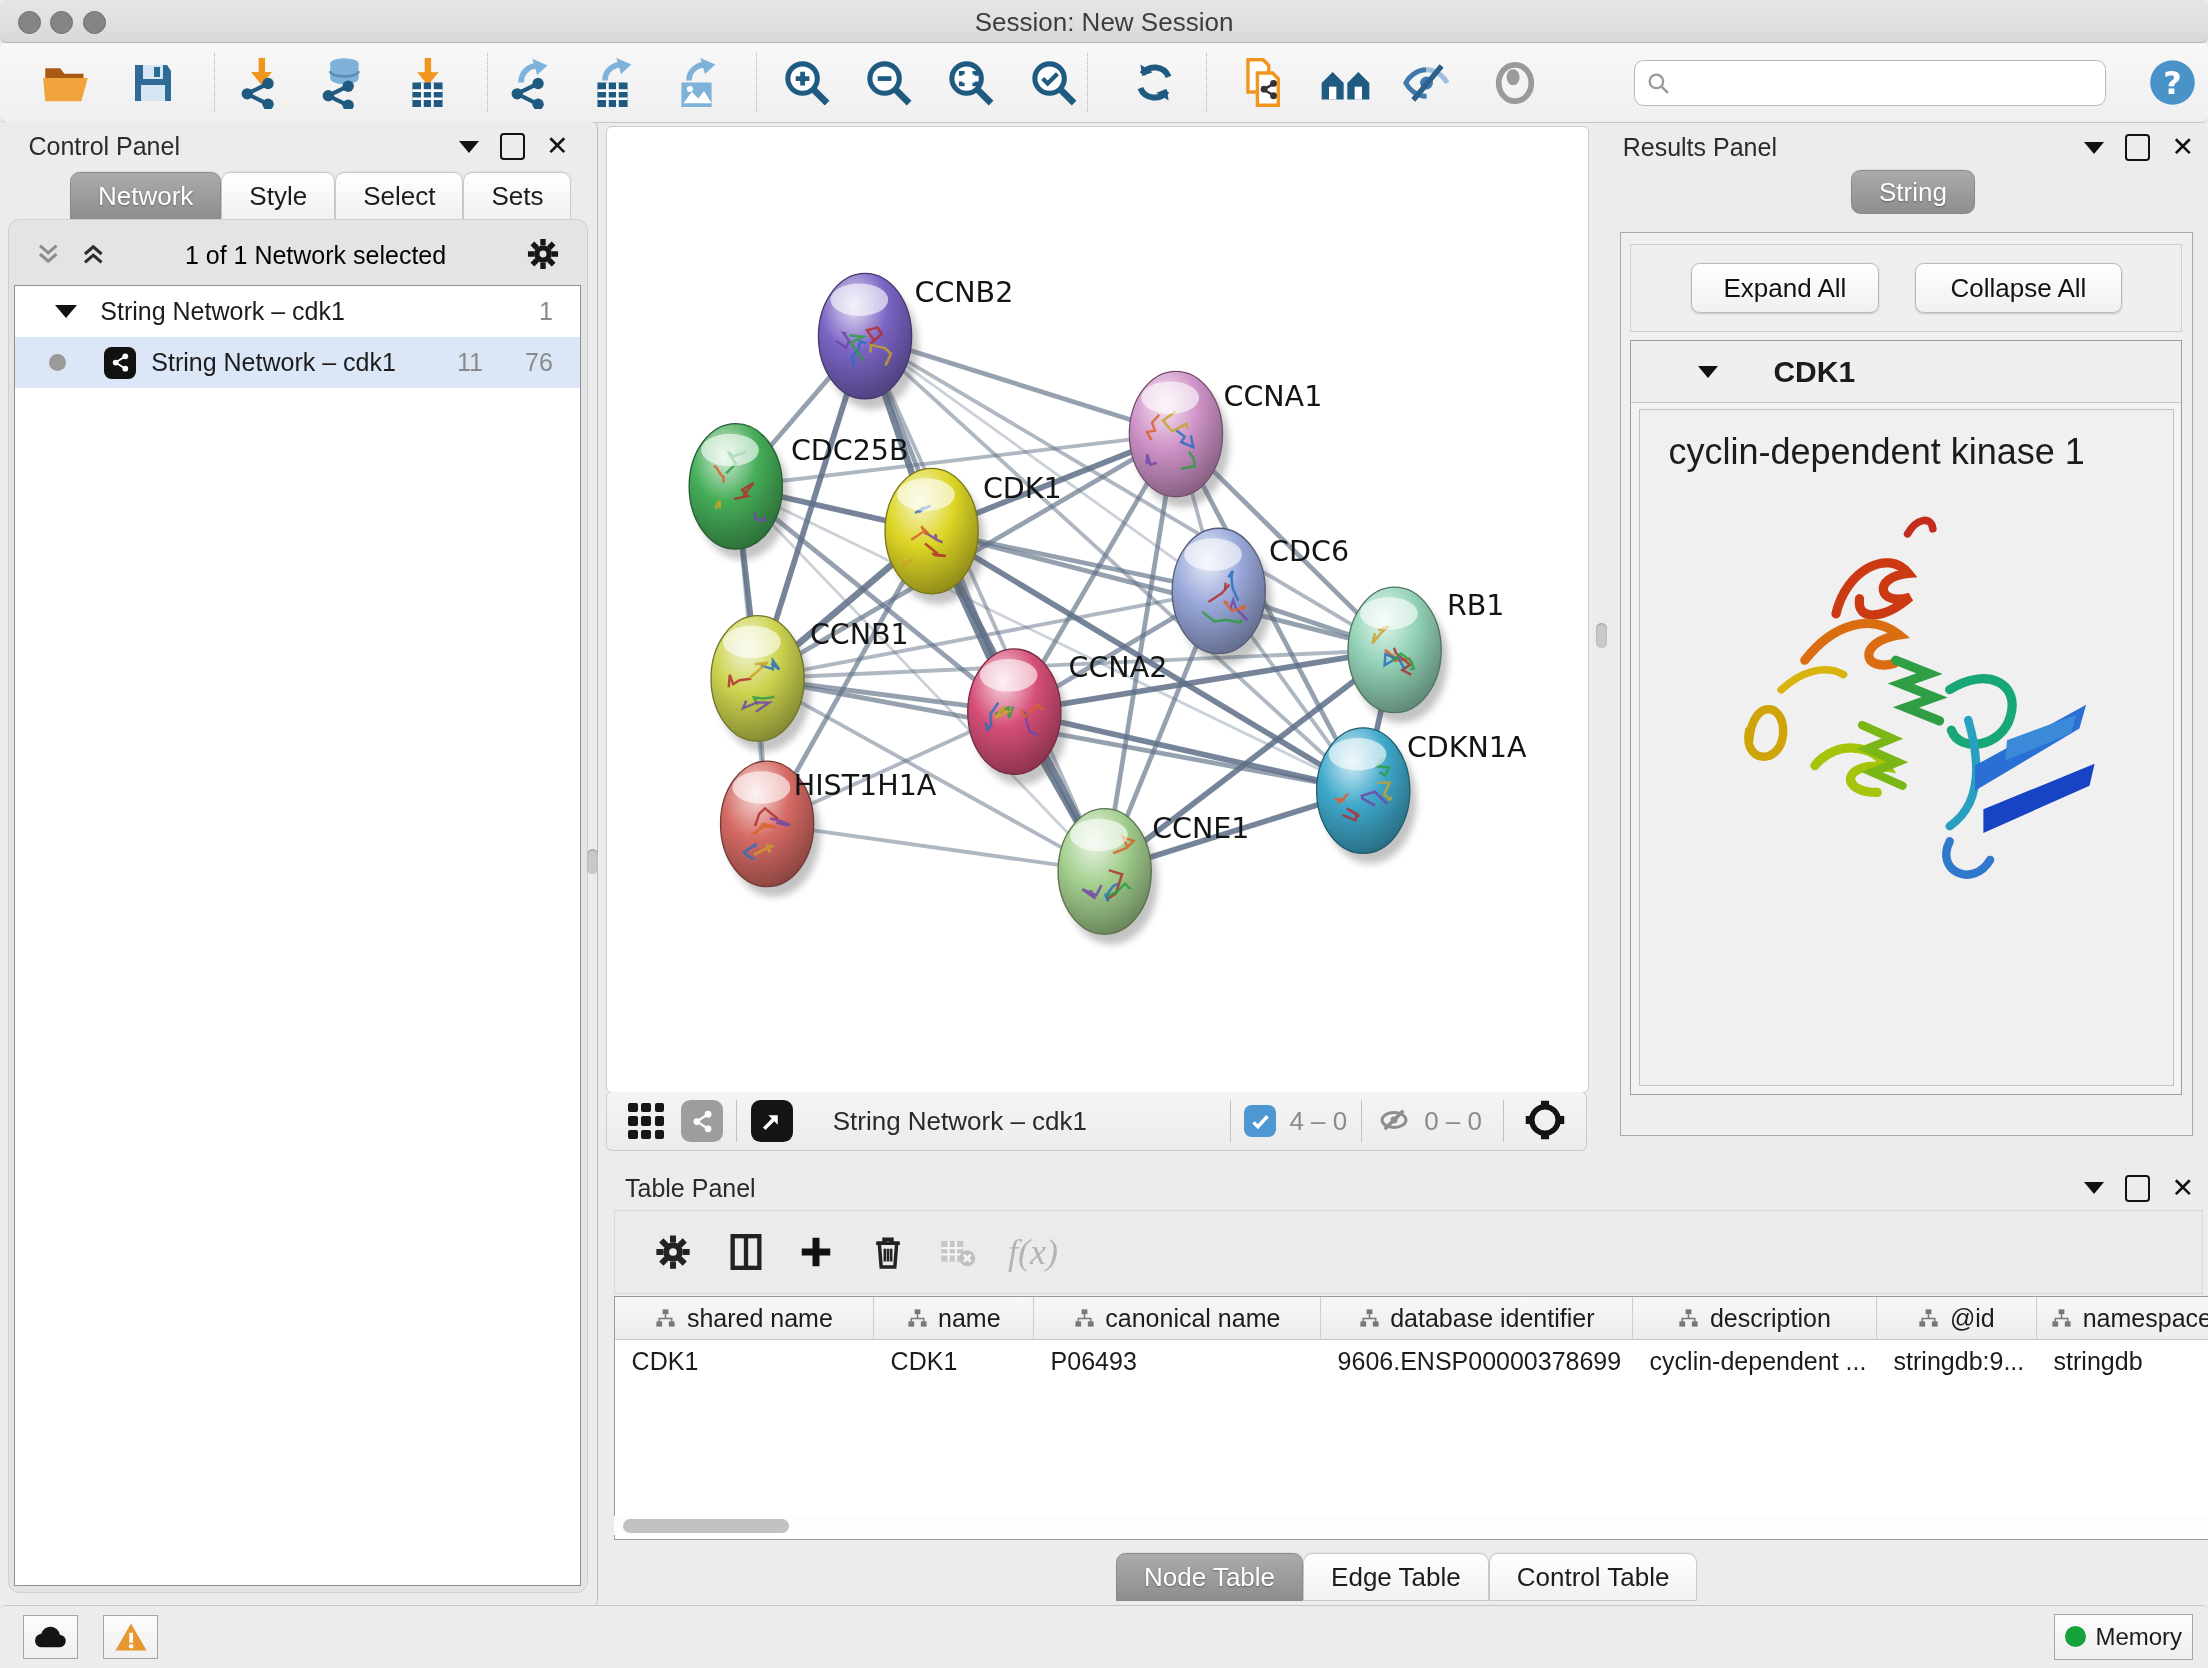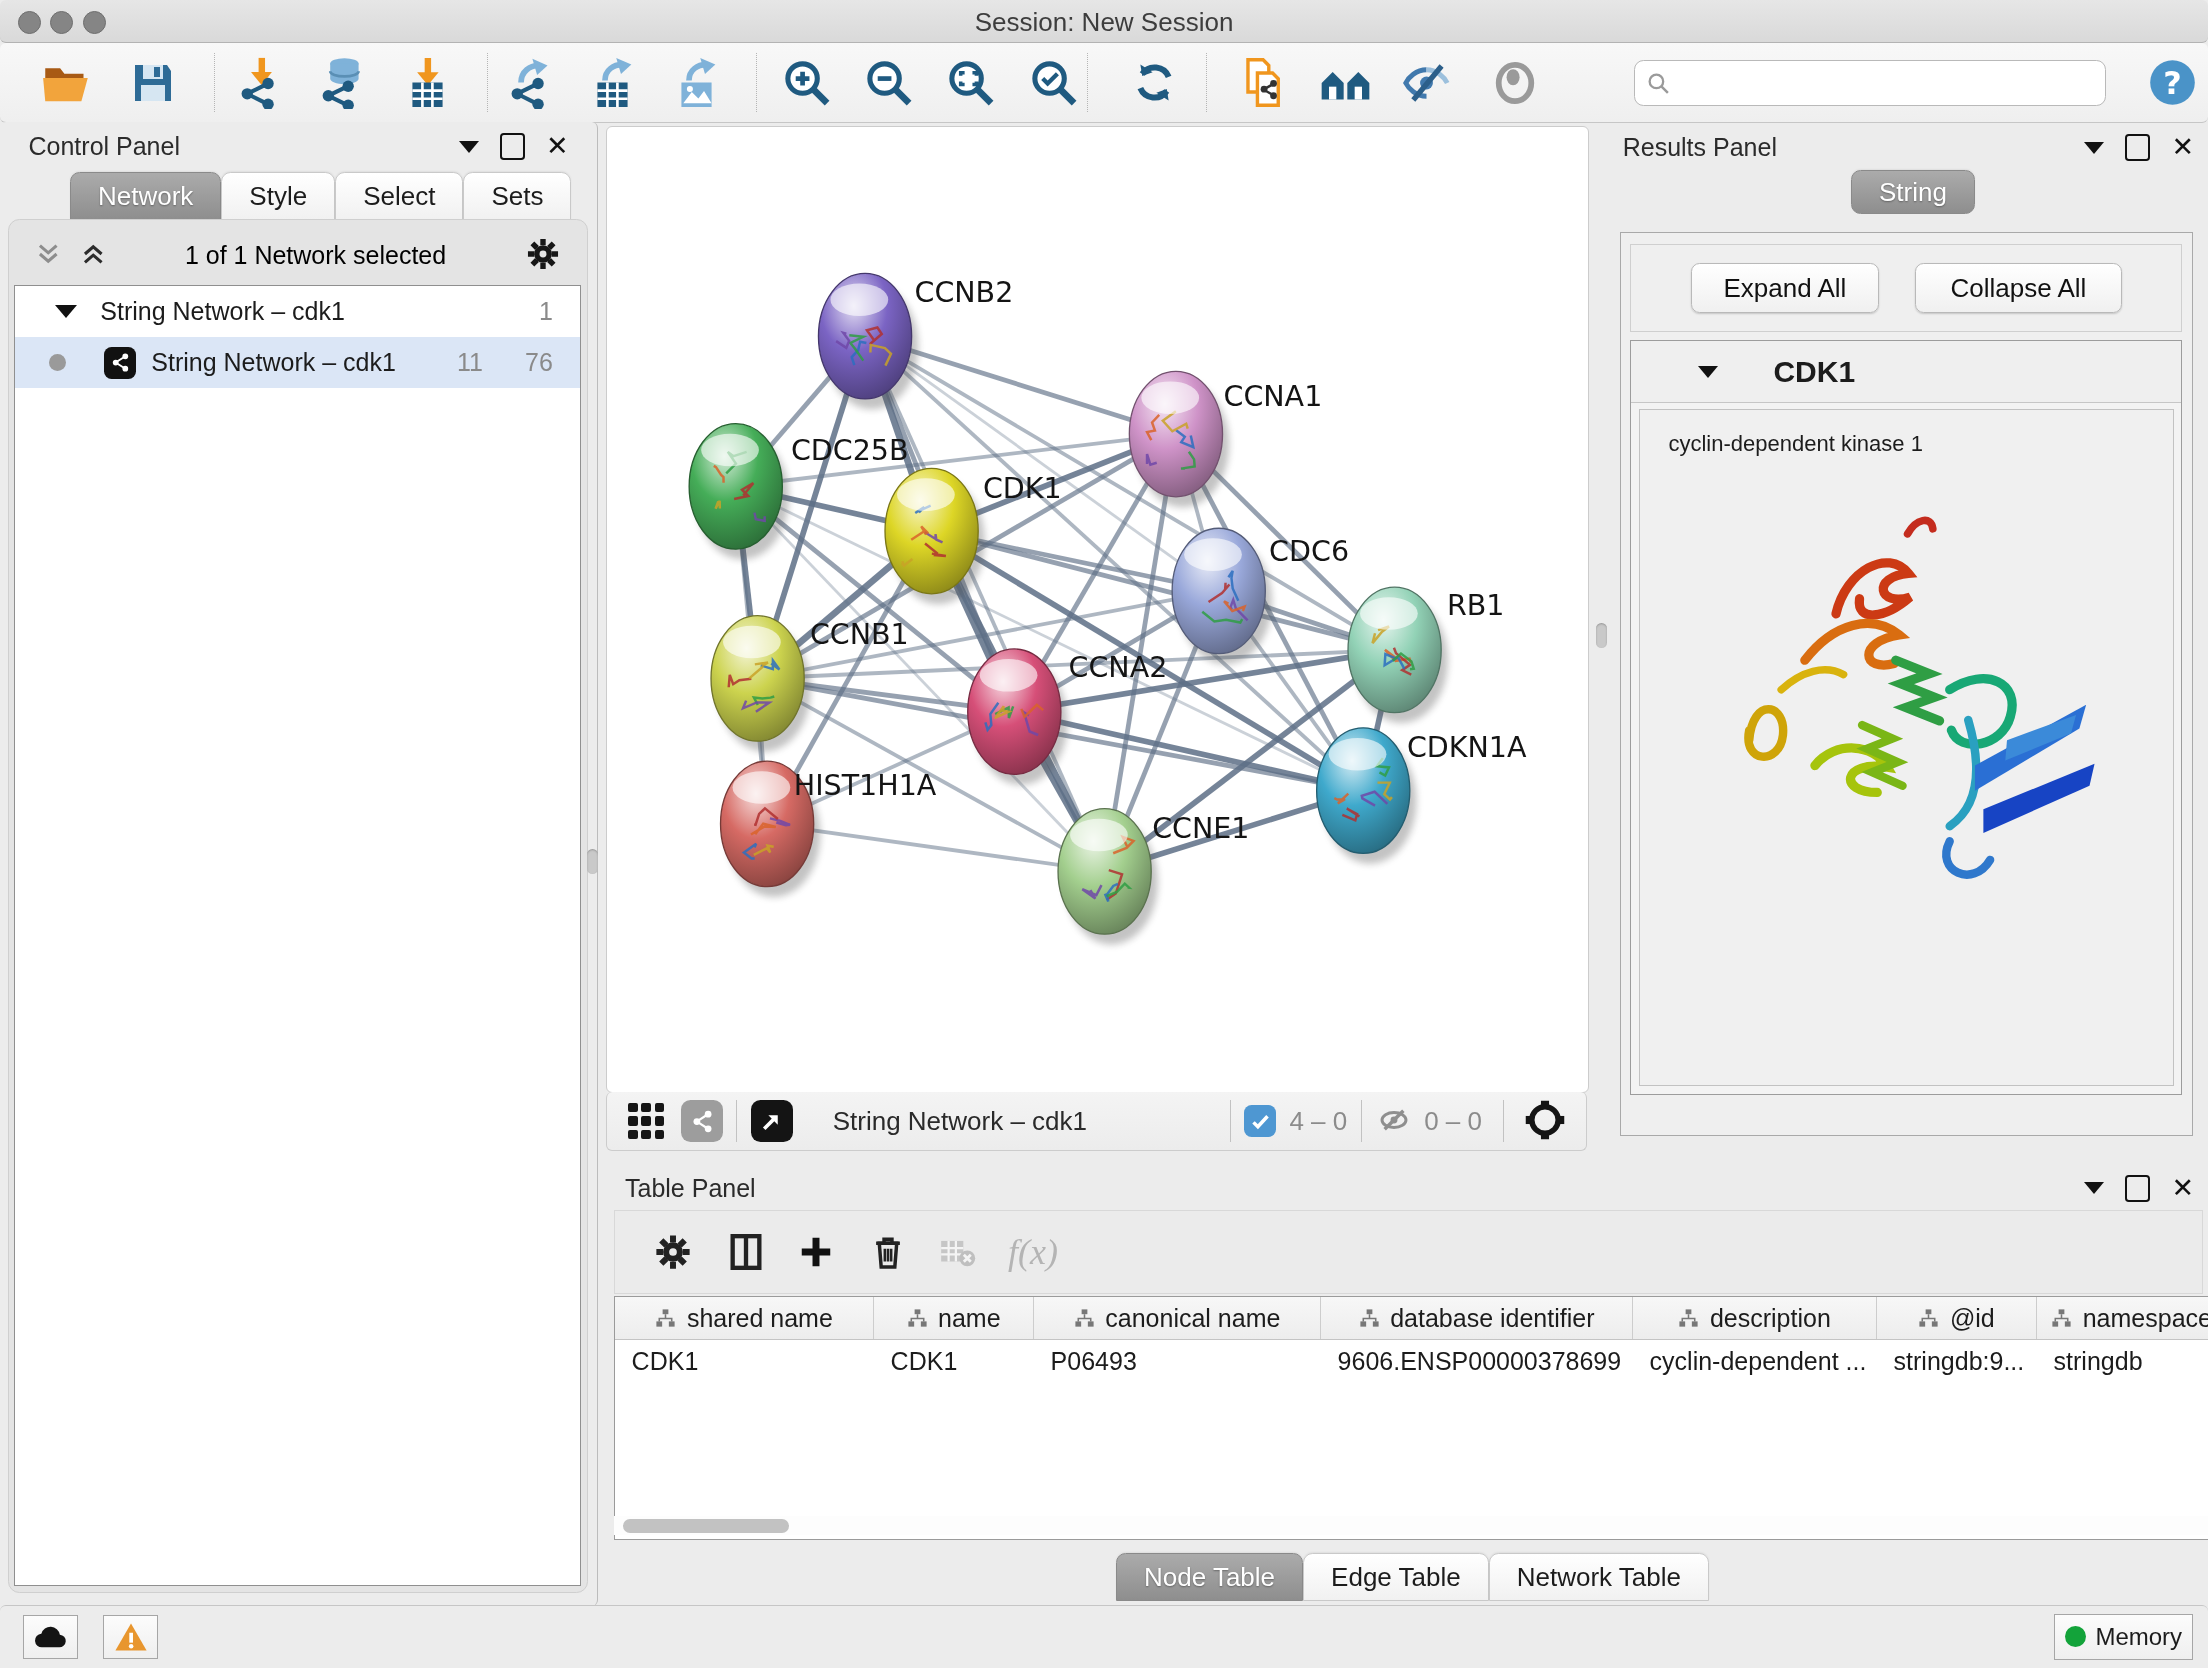--- a/index.html
+++ b/index.html
@@ -66,21 +66,21 @@
   #rp-header{position:absolute;left:5.7px;top:7.6px;right:15px;height:36px;display:flex;align-items:center;}
   #rp-tab{position:absolute;left:234px;top:48px;}
   #rp-box{position:absolute;left:2.9px;top:110px;width:571px;bottom:0;background:#efefef;
           border:1.9px solid #a9a9a9;}
   #rp-buttons{position:absolute;left:9.5px;top:11.4px;right:9.5px;height:86px;background:#efefef;
               border:1px solid #cfcfcf;display:flex;align-items:center;justify-content:center;gap:36px;}
   #rp-section{position:absolute;left:9.5px;top:107px;right:9.5px;bottom:40px;background:#f3f3f3;border:1px solid #9c9c9c;}
   #rp-sec-header{height:61px;display:flex;align-items:center;border-bottom:1px solid #c6c6c6;background:#efefef;}
   #rp-sec-name{font-size:30px;font-weight:bold;margin-left:55px;}
   #rp-content{position:absolute;left:7.6px;top:68px;right:7.6px;bottom:7.6px;background:#f0f0f0;border:1px solid #c2c2c2;overflow:hidden;}
-  #rp-desc{font-size:22px;margin:21px 0 0 28.5px;}
+  #rp-desc{font-size:36px;margin:21px 0 0 28.5px;}
   #protein-img{position:absolute;left:57px;top:76px;}
   
   #table-panel{left:606px;top:1153px;width:1603px;height:453px;background:#ececec;}
   #tp-header{position:absolute;left:19px;top:17px;right:15px;height:36px;display:flex;align-items:center;}
   #tp-toolbar{position:absolute;left:7.6px;top:57px;right:5.7px;height:82px;background:#ebebeb;border:1px solid #d8d8d8;}
   .tp-icon{position:absolute;top:12.4px;width:57px;height:57px;display:flex;align-items:center;justify-content:center;}
   #fx-label{font-size:36px;font-style:italic;color:#b4b4b4;font-family:"Liberation Serif",serif;}
   #tp-table{position:absolute;left:7.6px;top:143px;right:0;height:242px;background:#fff;
             border:1.9px solid #9a9a9a;border-right:none;overflow:hidden;}
   #tp-hrow{display:flex;height:42px;background:linear-gradient(#f7f7f7,#ededed);border-bottom:1px solid #c4c4c4;}
@@ -812,21 +812,21 @@
         <div class="td" style="width: 160px;">stringdb:9...</div>
         <div class="td" style="width: 190px;">stringdb</div>
       </div>
   </div>
   <div id="tp-scroll">
       <span id="tp-thumb"></span>
     </div>
   <div id="tp-tabs">
       <div class="tab sel">Node Table</div>
       <div class="tab">Edge Table</div>
-      <div class="tab">Network Table</div>
+      <div class="tab">Control Table</div>
     </div>
 </div>
 
 <div id="status-bar" class="abs">
   <span class="sb-btn" style="left:23px">
     <svg width="38" height="28.5" viewBox="0 0 24 18">
         <path d="M6.5 16a4.3 4.3 0 0 1-.6-8.6A6 6 0 0 1 17.6 8A4 4 0 0 1 17 16z" fill="#141414"></path>
       </svg>
   </span>
   <span class="sb-btn" style="left:103px">

